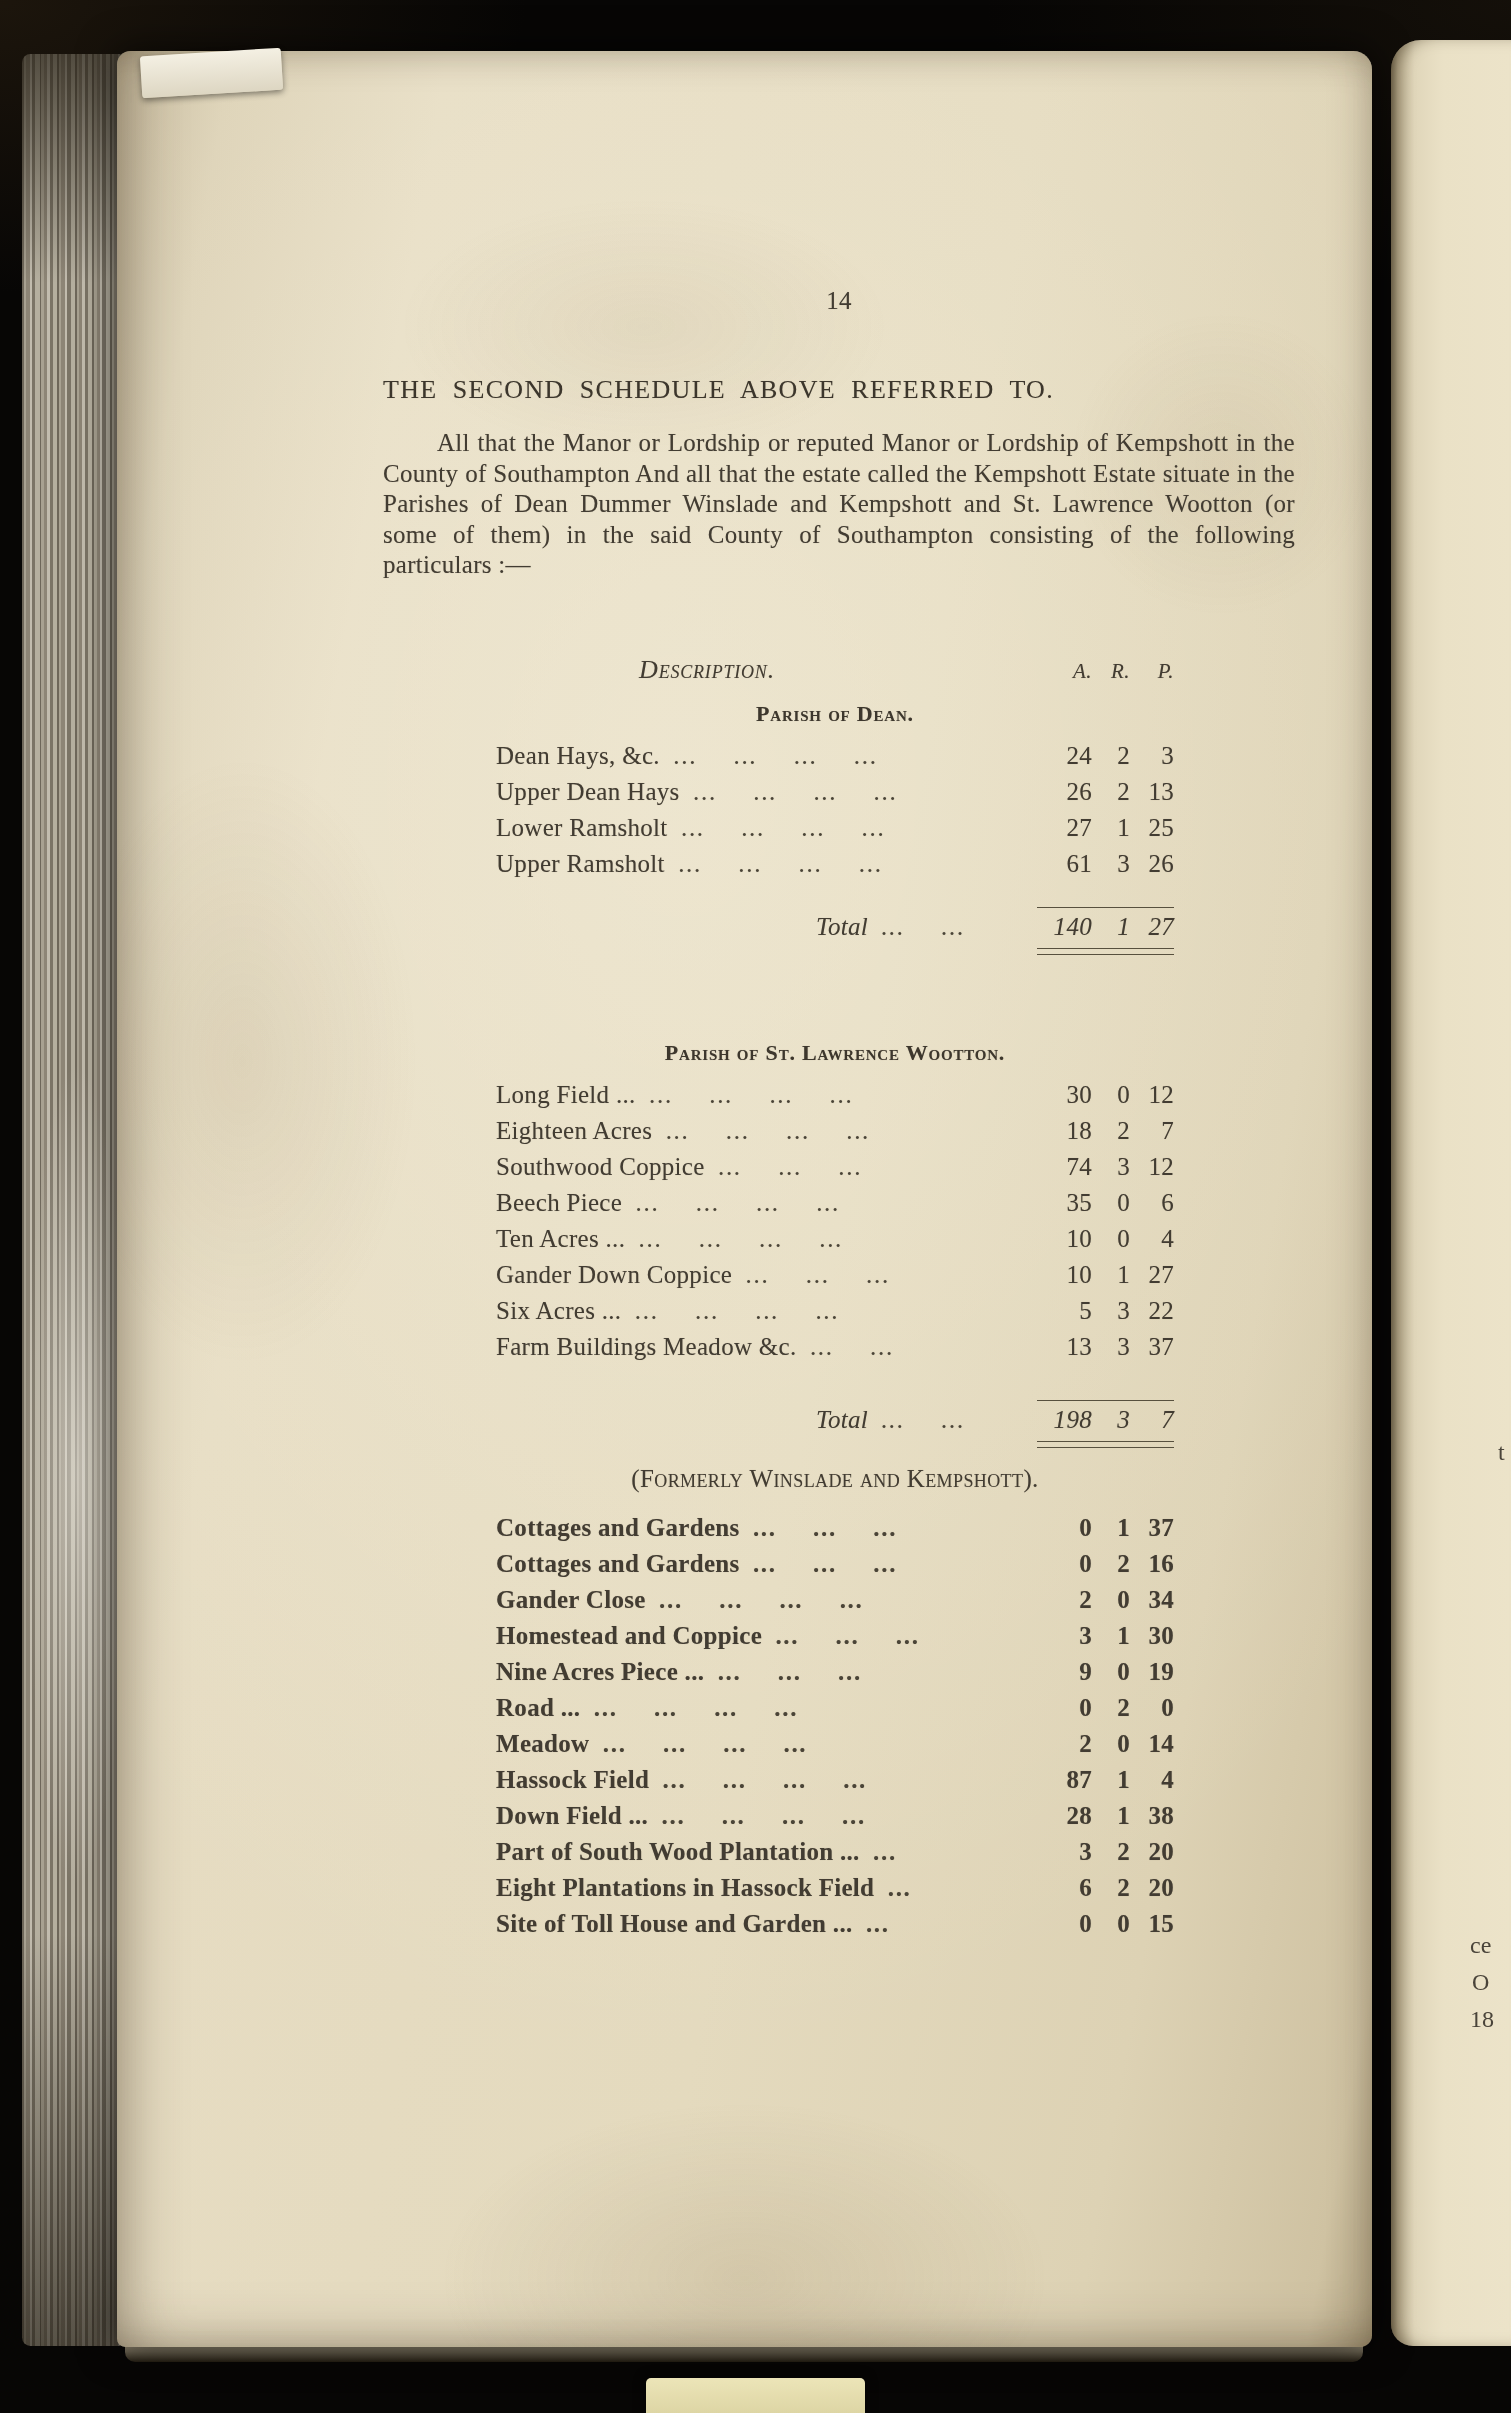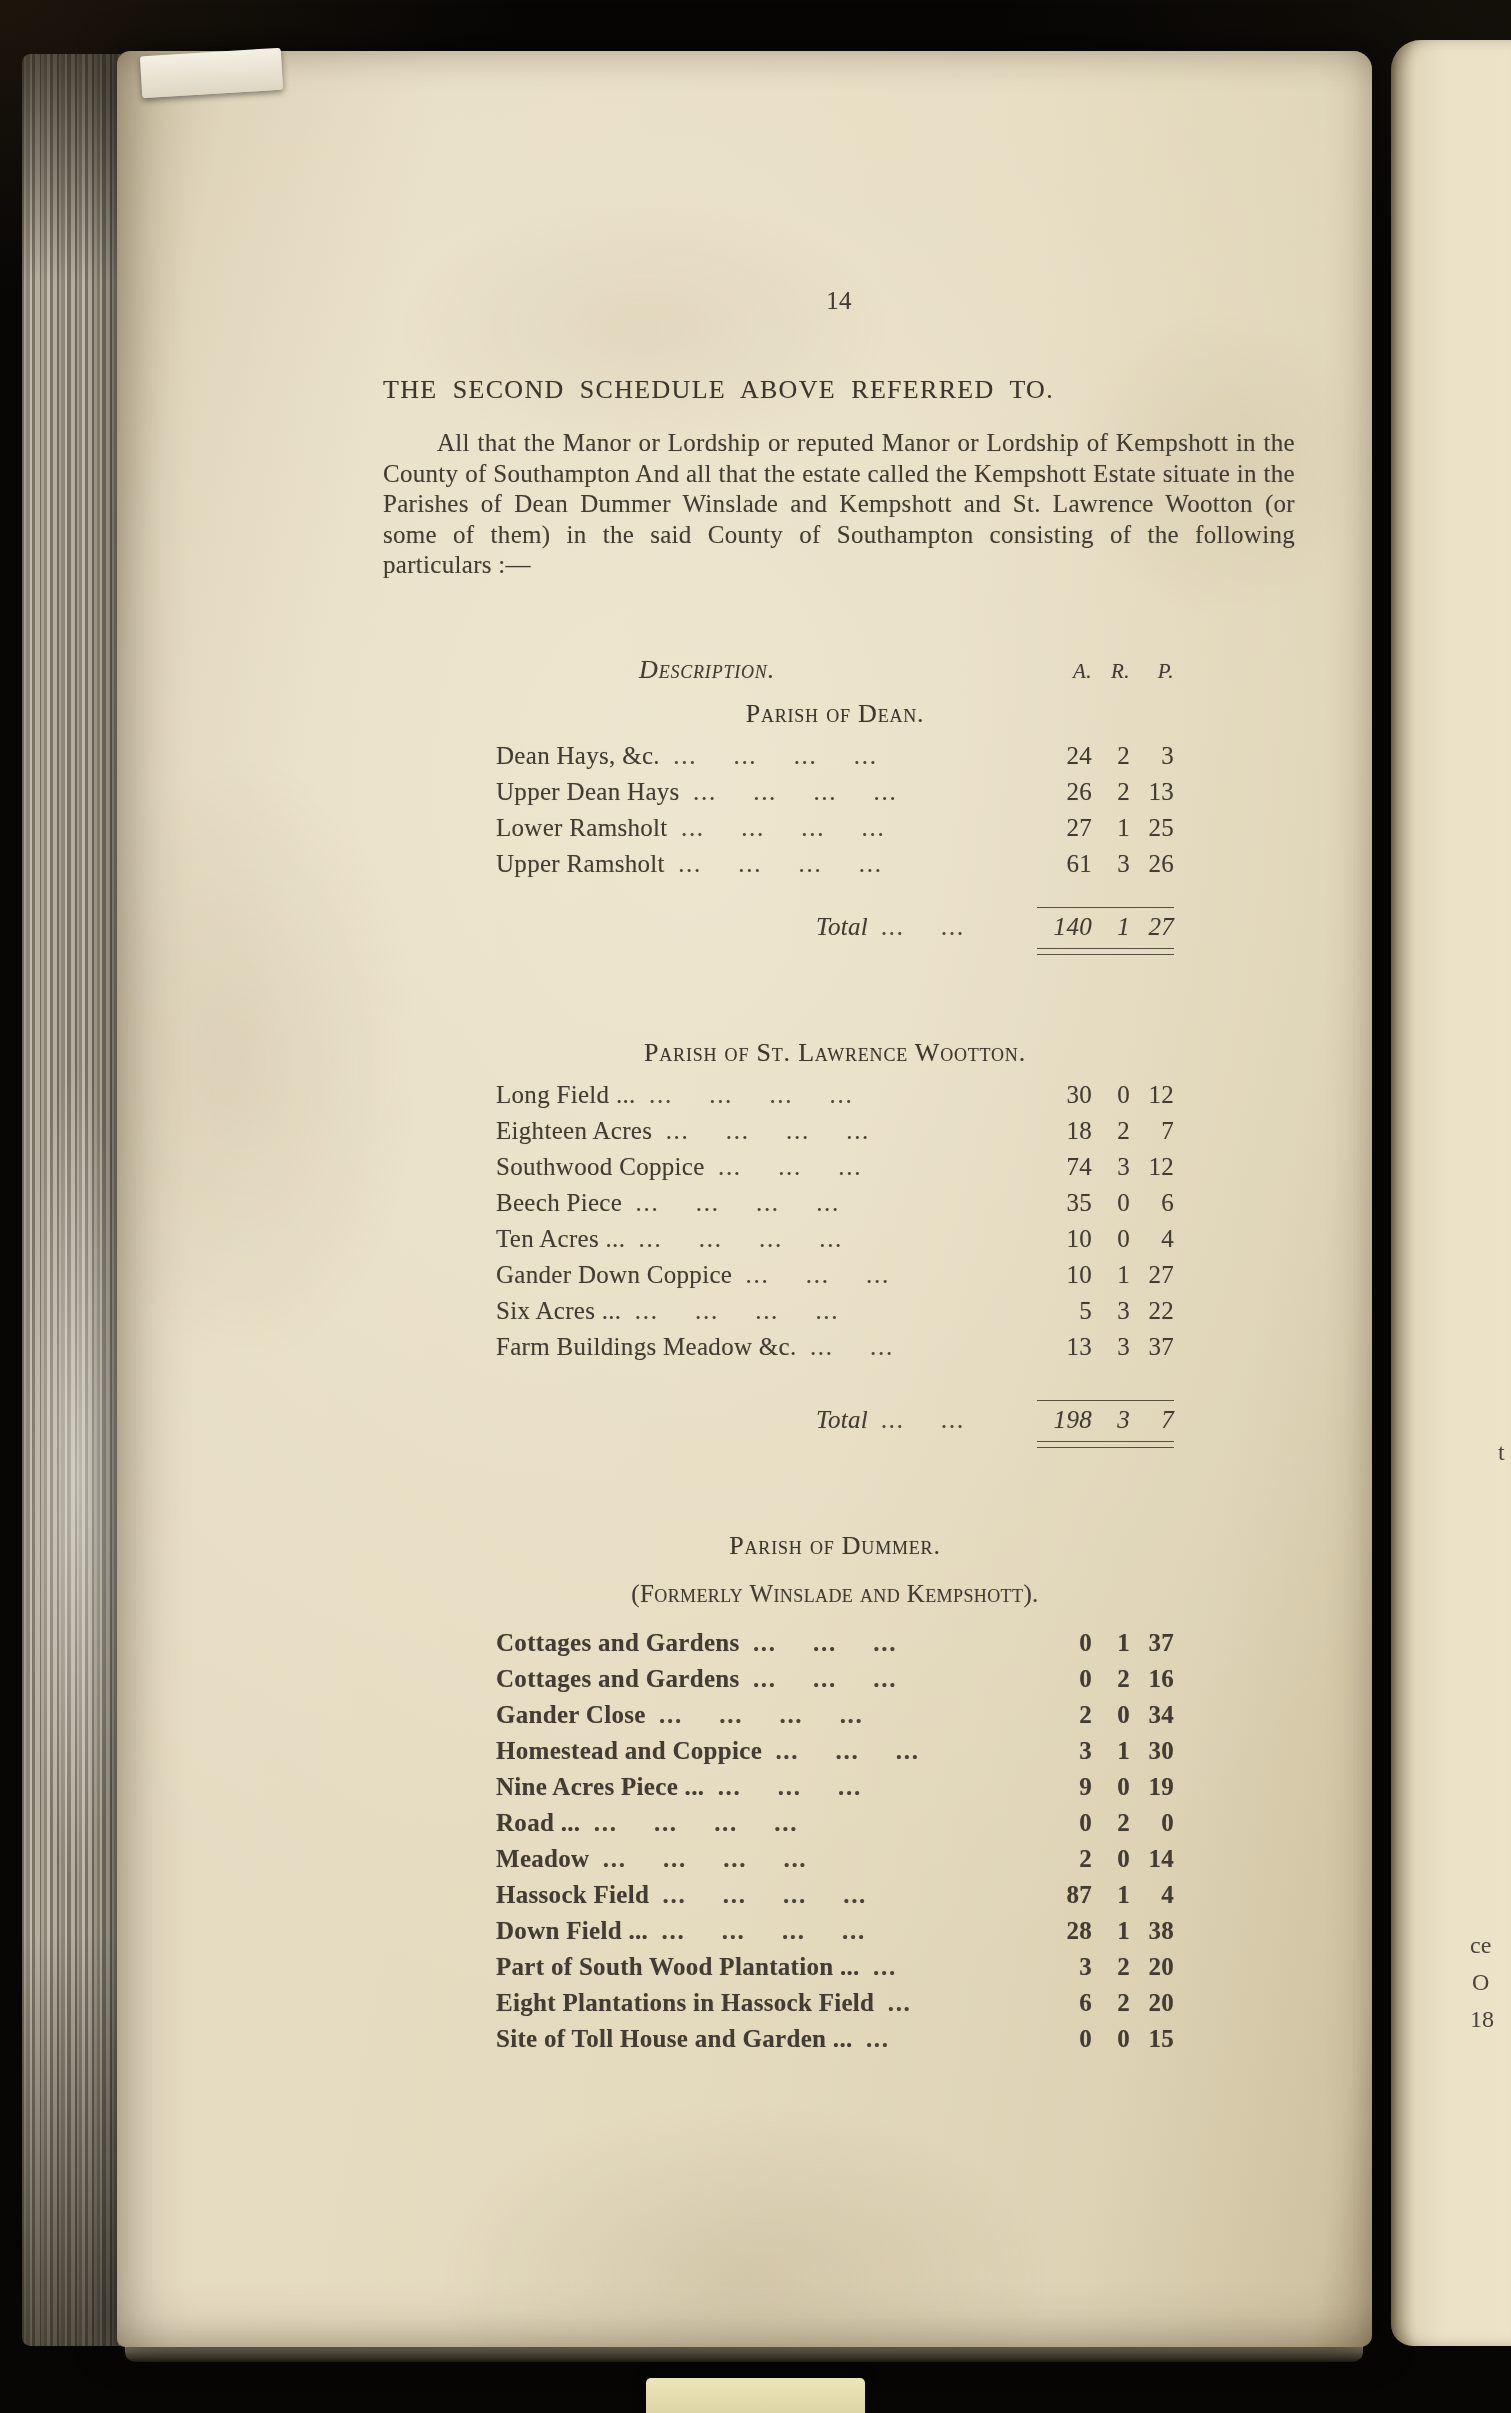--- a/index.html
+++ b/index.html
@@ -87,21 +87,21 @@
   .pagenum{margin-top:236px;text-align:center;}
   .doc-title{margin-top:60px;text-align:left;font-size:26px;letter-spacing:1.3px;word-spacing:7.5px;color:#3c362c;}
   .intro{margin-top:23.4px;line-height:30.5px;text-align:justify;text-indent:54px;}
 
   .table{margin-left:113px;width:678px;}
   .thead{display:flex;align-items:baseline;margin-top:72px;line-height:33px;font-style:italic;}
   .thead .desc{flex:1;text-align:center;padding-right:125px;font-variant-caps:small-caps;font-size:26px;letter-spacing:0.8px;}
   .hn{text-align:right;font-size:21px;letter-spacing:0.4px;}
   .ha{width:49px;} .hr{width:38px;} .hp{width:44px;}
 
-  .sec-heading{text-align:center;margin-top:8.4px;line-height:35px;font-variant-caps:small-caps;font-size:26px;letter-spacing:0.8px;color:#3d372d;}
+  .sec-heading{text-align:center;margin-top:8.4px;line-height:35px;font-variant-caps:small-caps;font-size:22px;letter-spacing:0.8px;color:#3d372d;font-weight:bold;}
   .sec-subheading{text-align:center;margin-top:13.4px;line-height:33px;font-variant-caps:small-caps;font-size:25px;letter-spacing:0.4px;}
   .rows{margin-top:6.7px;}
   .rows.push{margin-top:15px;font-weight:bold;}
   .row{display:flex;align-items:baseline;line-height:36px;white-space:nowrap;}
   .row .lbl{flex:none;letter-spacing:0.3px;}
   .row .dots{flex:1;overflow:hidden;padding-left:13.4px;word-spacing:28.4px;letter-spacing:1.7px;color:#4a4437;}
   .na{width:49px;text-align:right;} .nr{width:38px;text-align:right;} .np{width:44px;text-align:right;}
 
   .total-wrap{margin-top:25px;}
   .total-wrap.late{margin-top:35px;}
@@ -265,21 +265,20 @@
               <span class="dots">... ...</span>
               <span class="na">198</span>
               <span class="nr">3</span>
               <span class="np">7</span>
             </div>
             <div class="rule-double"></div>
           </div>
         </div>
 
         <div>
-          <div class="sec-heading gap-lg">Parish of Dummer.</div>
           <div class="sec-subheading">(Formerly Winslade and Kempshott).</div>
           <div class="rows push">
 
               <div class="row">
                 <span class="lbl">Cottages and Gardens</span>
                 <span class="dots">... ... ...</span>
                 <span class="na">0</span>
                 <span class="nr">1</span>
                 <span class="np">37</span>
               </div>

